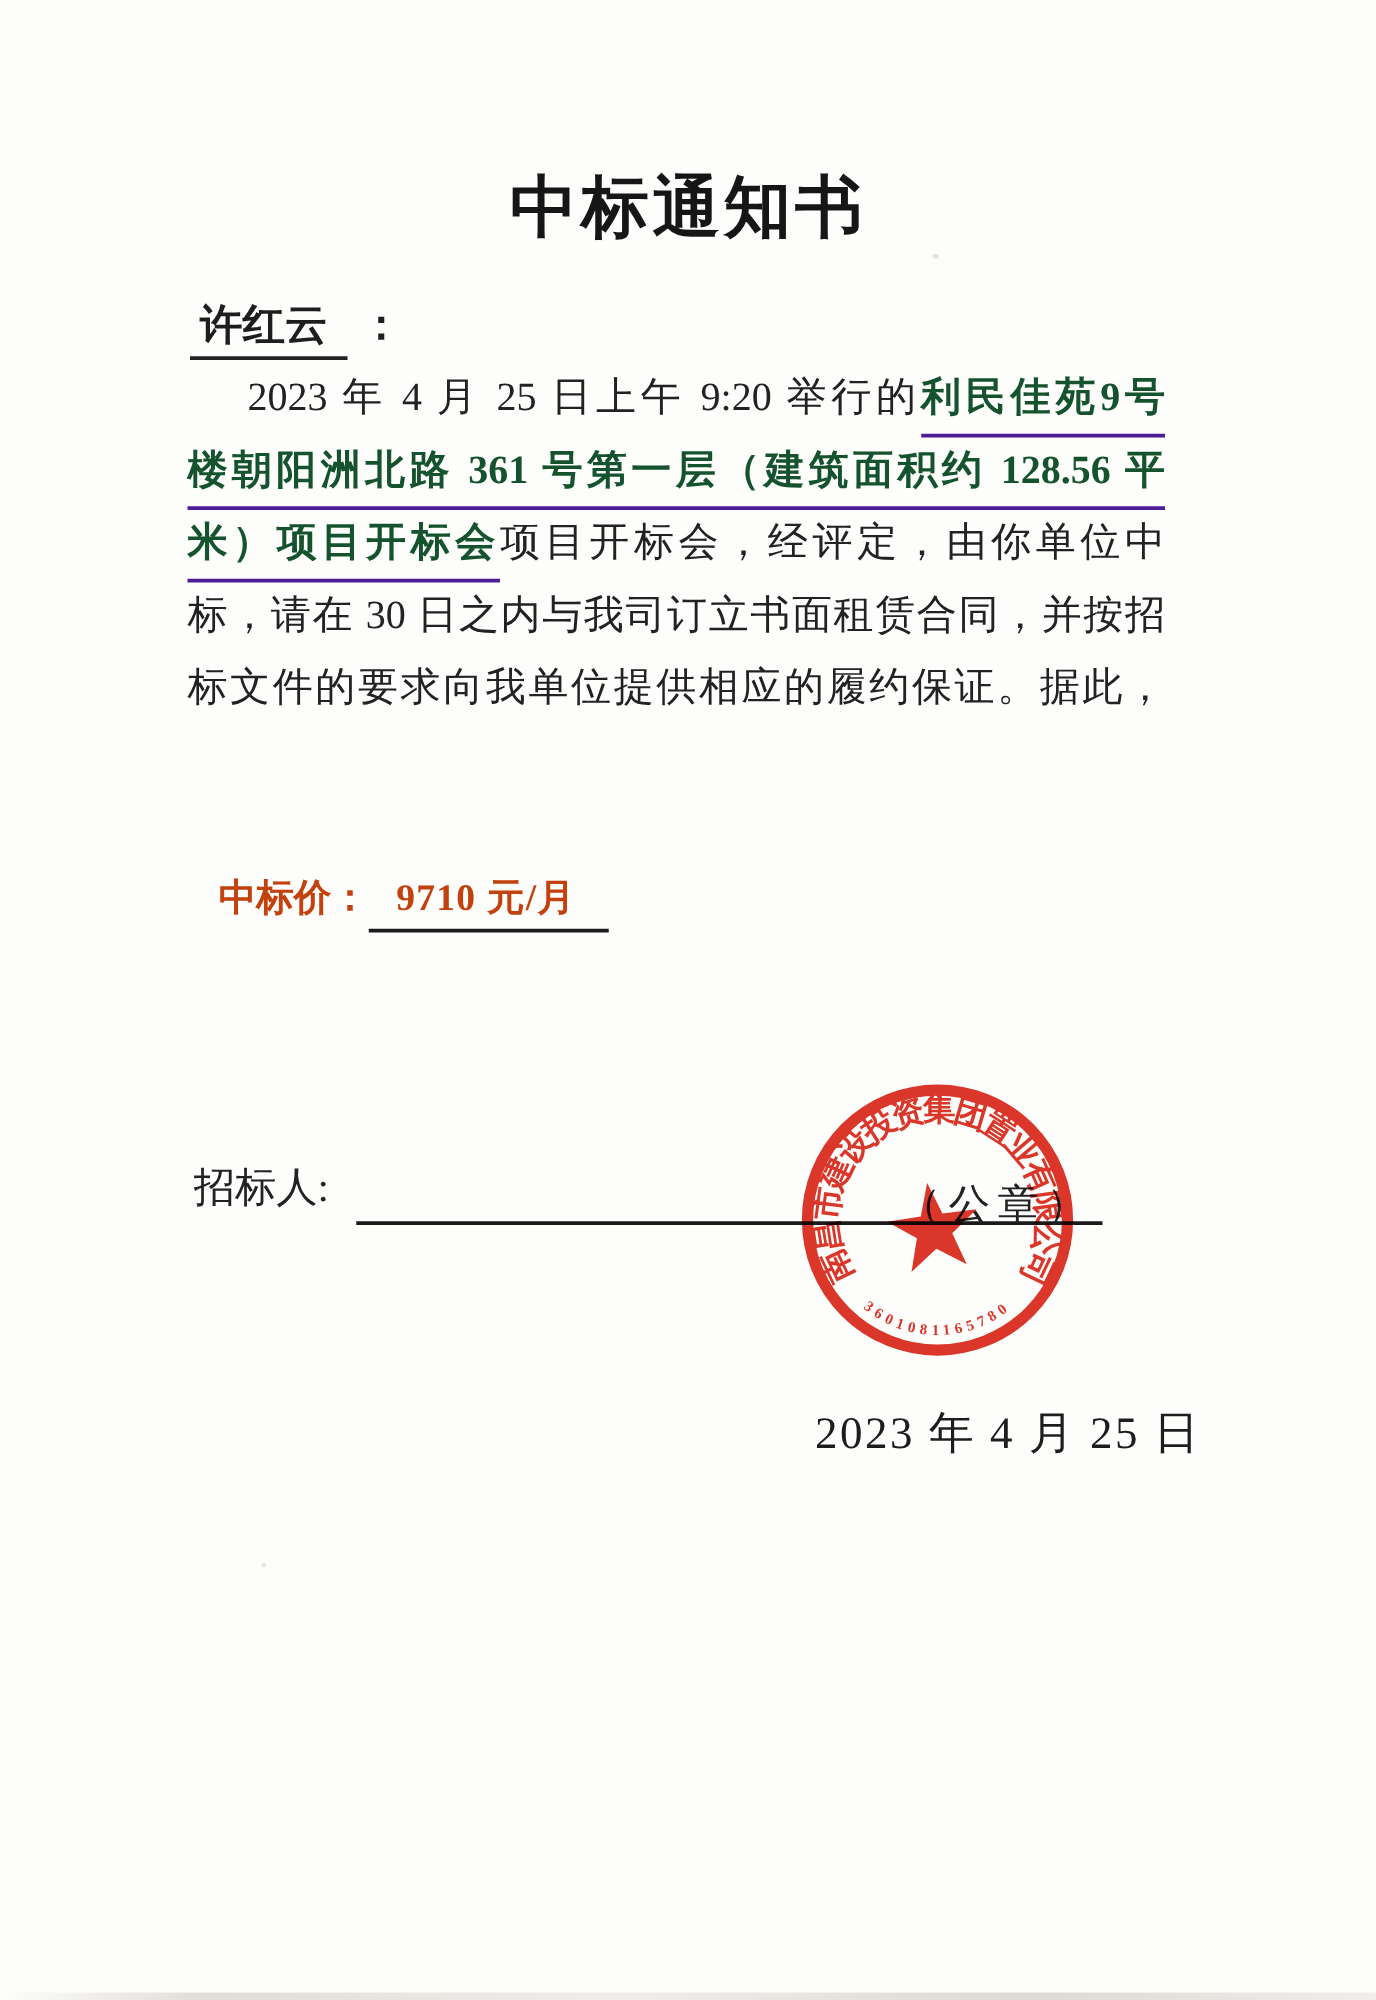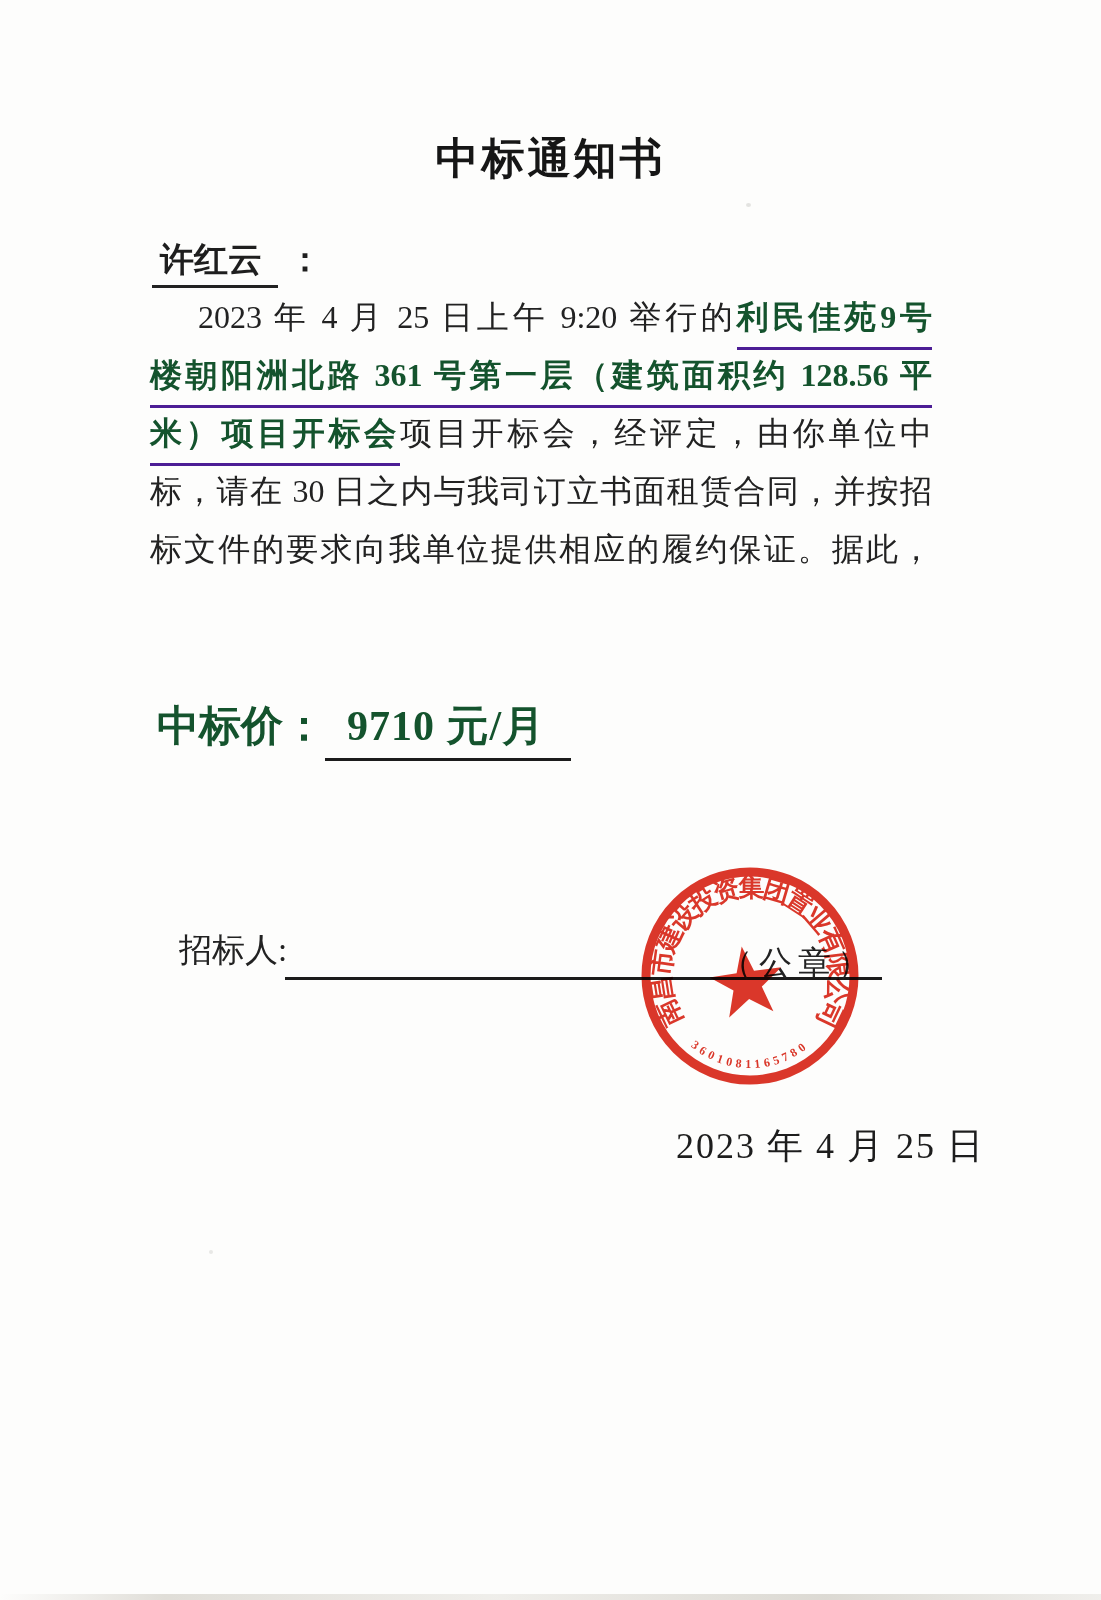--- a/index.html
+++ b/index.html
@@ -8,21 +8,21 @@
     width:1101px;height:1600px;
     margin:0 auto;
     background:#fdfdfc;
     overflow:hidden;
     font-family:"Liberation Serif","DejaVu Serif",serif;
     color:#1e1e1e;
   }
   .doc-title{
     position:absolute;left:0;top:130px;width:1101px;
     text-align:center;
-    font-size:43px;font-weight:700;letter-spacing:3px;
+    font-size:54px;font-weight:700;letter-spacing:3px;
     color:#161616;
   }
   .greeting{
     position:absolute;left:152px;top:216px;
     font-size:34px;font-weight:600;margin-top:21px;
   }
   .greeting .name{
     display:inline-block;
     padding:0 16px 2px 8px;
     border-bottom:3px solid #222;
@@ -41,51 +41,51 @@
   }
   .bline.first{ text-indent:48px; }
   .bline.last{ text-align-last:left; }
   .bu{
     font-weight:700;
     border-bottom:3px solid #4c1d95;
     padding-bottom:12px;
     color:#14532d;
   }
   .price-line{
-    position:absolute;left:157px;top:698px;
-    font-size:42px;font-weight:700;color:#14532d;
+    position:absolute;left:175px;top:698px;
+    font-size:30px;font-weight:700;color:#c2410c;
   }
   .price-line .value{
     display:inline-block;
     padding:0 26px 4px 22px;
     border-bottom:3px solid #1c1c1c;
     letter-spacing:1px;
   }
   .sig-label{
     position:absolute;left:155px;top:928px;
-    font-size:33px;color:#222;margin-left:24px;
+    font-size:33px;color:#222;
   }
   .sig-underline{
     position:absolute;left:285px;top:977px;
     width:597px;height:0;
     border-top:3px solid #1b1b1b;
   }
   .seal-note{
     position:absolute;left:720px;top:941px;
     font-size:33px;letter-spacing:6px;color:#222;
   }
   .seal{
     position:absolute;left:637px;top:864px;
     width:226px;height:224px;
     mix-blend-mode:multiply;
     opacity:0.92;
   }
   .date-line{
     position:absolute;left:652px;top:1122px;
-    font-size:36px;color:#1d1d1d;letter-spacing:2px;margin-left:24px;
+    font-size:36px;color:#1d1d1d;letter-spacing:2px;
   }
   .scan-edge{
     position:absolute;left:0;bottom:0;width:1101px;height:6px;
     background:linear-gradient(90deg,rgba(200,196,186,0) 0%,rgba(200,196,186,.55) 15%,rgba(214,211,202,.35) 45%,rgba(198,194,184,.6) 75%,rgba(200,196,186,.25) 100%);
   }
   .speck{position:absolute;background:#c9c9c6;border-radius:50%;}
 </style>
 </head>
 <body>
 

